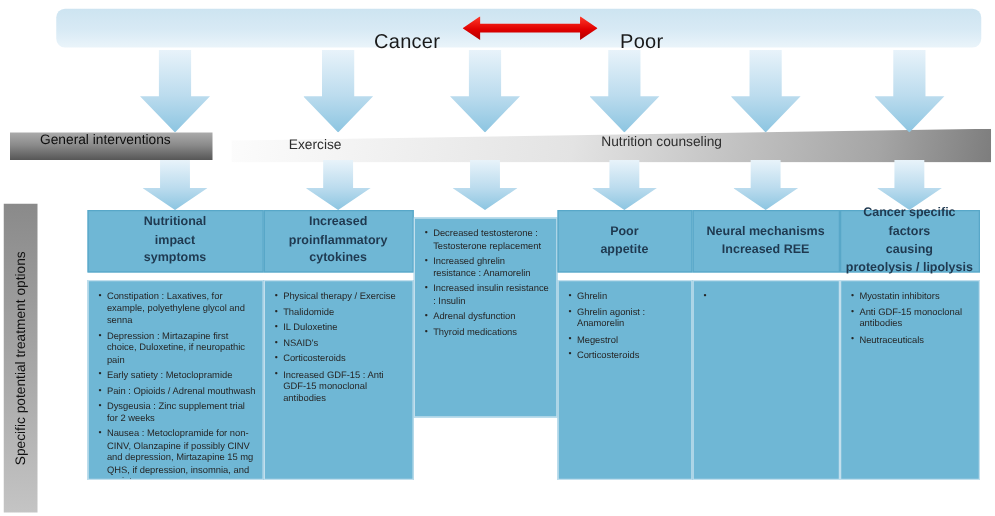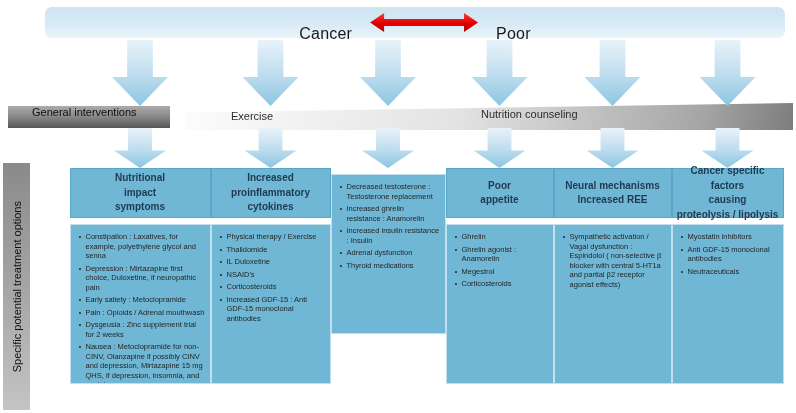--- a/index.html
+++ b/index.html
@@ -203,21 +203,20 @@
         </div>
       </div>
       <div class="column">
         <div class="arrow arrow-top"></div>
         <div class="arrow arrow-mid"></div>
         <div class="header-box">Neural mechanisms
 Increased REE</div>
         <div class="content-box">
           <div class="item">
             <span class="bullet">•</span>
-            <span class="item-text">Sympathetic activation / Vagal dysfunction : Espindolol ( non-selective β blocker with central 5-HT1a and partial β2 receptor agonist effects)</span>
           </div>
         </div>
       </div>
       <div class="column">
         <div class="arrow arrow-top"></div>
         <div class="arrow arrow-mid"></div>
         <div class="header-box">Cancer specific factors
 causing
 proteolysis / lipolysis</div>
         <div class="content-box">

